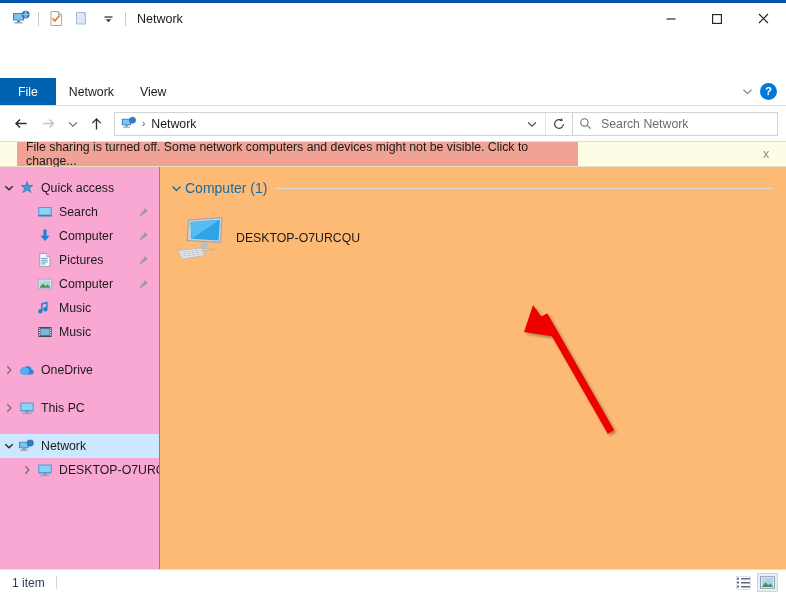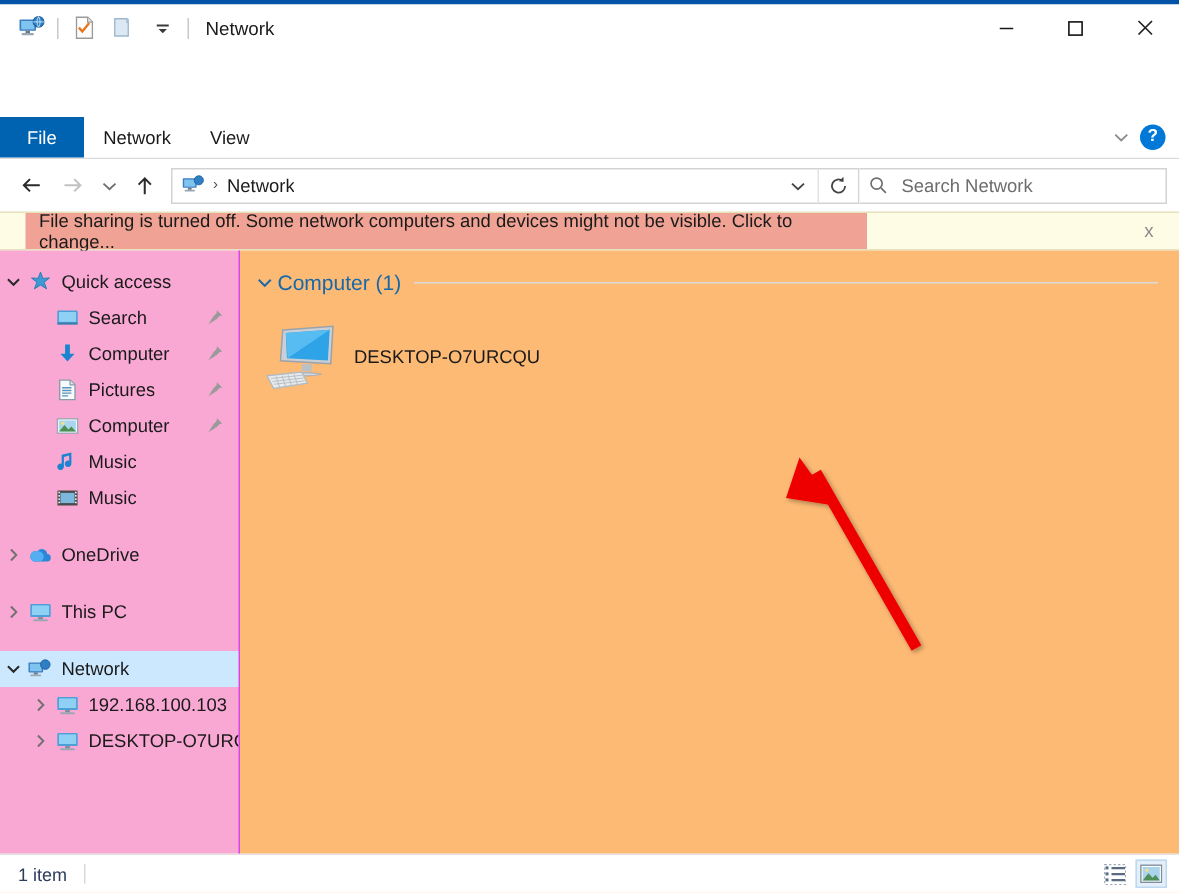--- a/index.html
+++ b/index.html
@@ -680,36 +680,20 @@
             <rect x="1" y="3" width="11" height="7.5" rx="0.6" fill="#3d7fc1"></rect>
             <rect x="2.1" y="4" width="8.8" height="5.6" fill="#7fc3ef"></rect>
             <rect x="5" y="10.5" width="3" height="1.6" fill="#6b7b8a"></rect>
             <rect x="2.4" y="12" width="8.2" height="1.5" rx="0.6" fill="#9aa7b4"></rect>
             <circle cx="13.7" cy="4.6" r="3.6" fill="#2f7fc4" stroke="#1d5f9c" stroke-width="0.7"></circle>
           </svg>
         </span>
         <span class="tree-label">Network</span>
       </div>
 
-      <div class="tree-row lvl2">
-        <span class="chev">
-          <svg width="10" height="10" viewBox="0 0 10 10">
-              <path d="M3.3 1.3 L6.9 5 L3.3 8.7" fill="none" stroke="currentColor" stroke-width="1.3"></path>
-            </svg>
-        </span>
-        <span class="tree-ico">
-          <svg width="16" height="16" viewBox="0 0 16 16">
-            <rect x="1.2" y="2.6" width="13.6" height="8.8" rx="0.8" fill="#4e9fd8"></rect>
-            <rect x="2.3" y="3.6" width="11.4" height="6.4" fill="#8fd0f5"></rect>
-            <rect x="6.4" y="11.4" width="3.2" height="1.5" fill="#7f8b96"></rect>
-            <rect x="3.2" y="12.8" width="9.6" height="1.4" rx="0.6" fill="#9aa7b4"></rect>
-          </svg>
-        </span>
-        <span class="tree-label">192.168.100.103</span>
-      </div>
 
       <div class="tree-row lvl2">
         <span class="chev">
           <svg width="10" height="10" viewBox="0 0 10 10">
               <path d="M3.3 1.3 L6.9 5 L3.3 8.7" fill="none" stroke="currentColor" stroke-width="1.3"></path>
             </svg>
         </span>
         <span class="tree-ico">
           <svg width="16" height="16" viewBox="0 0 16 16">
             <rect x="1.2" y="2.6" width="13.6" height="8.8" rx="0.8" fill="#4e9fd8"></rect>

